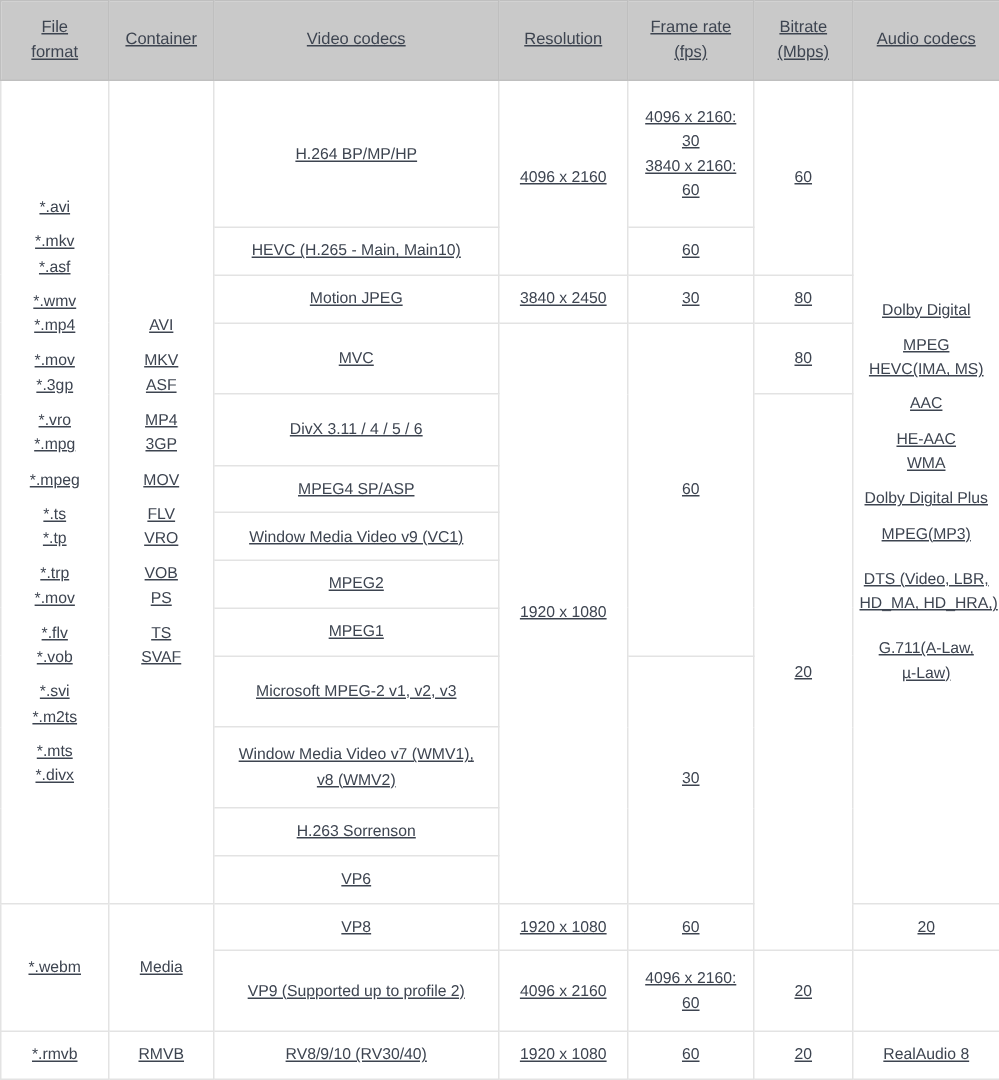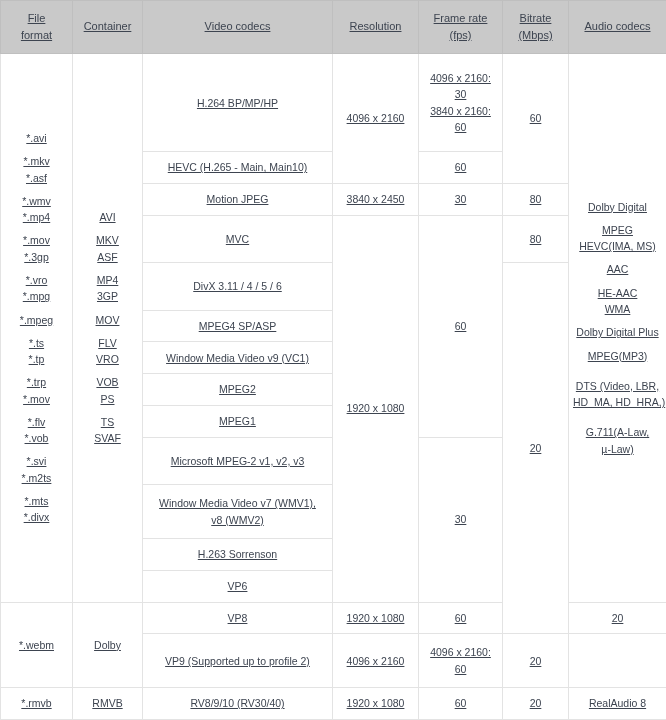--- a/index.html
+++ b/index.html
@@ -253,21 +253,21 @@
         <td>VP6</td>
       </tr>
       <tr>
         <td rowspan="2">
           <span class="stack">
             <span class="ln">*.webm</span>
           </span>
         </td>
         <td rowspan="2">
           <span class="stack">
-            <span class="ln">Dolby</span>
+            <span class="ln">Media</span>
           </span>
         </td>
         <td>VP8</td>
         <td>1920 x 1080</td>
         <td>60</td>
         <td>20</td>
         <td rowspan="2">
           <span class="stack">
             <span class="ln">Vorbis</span>
           </span>

